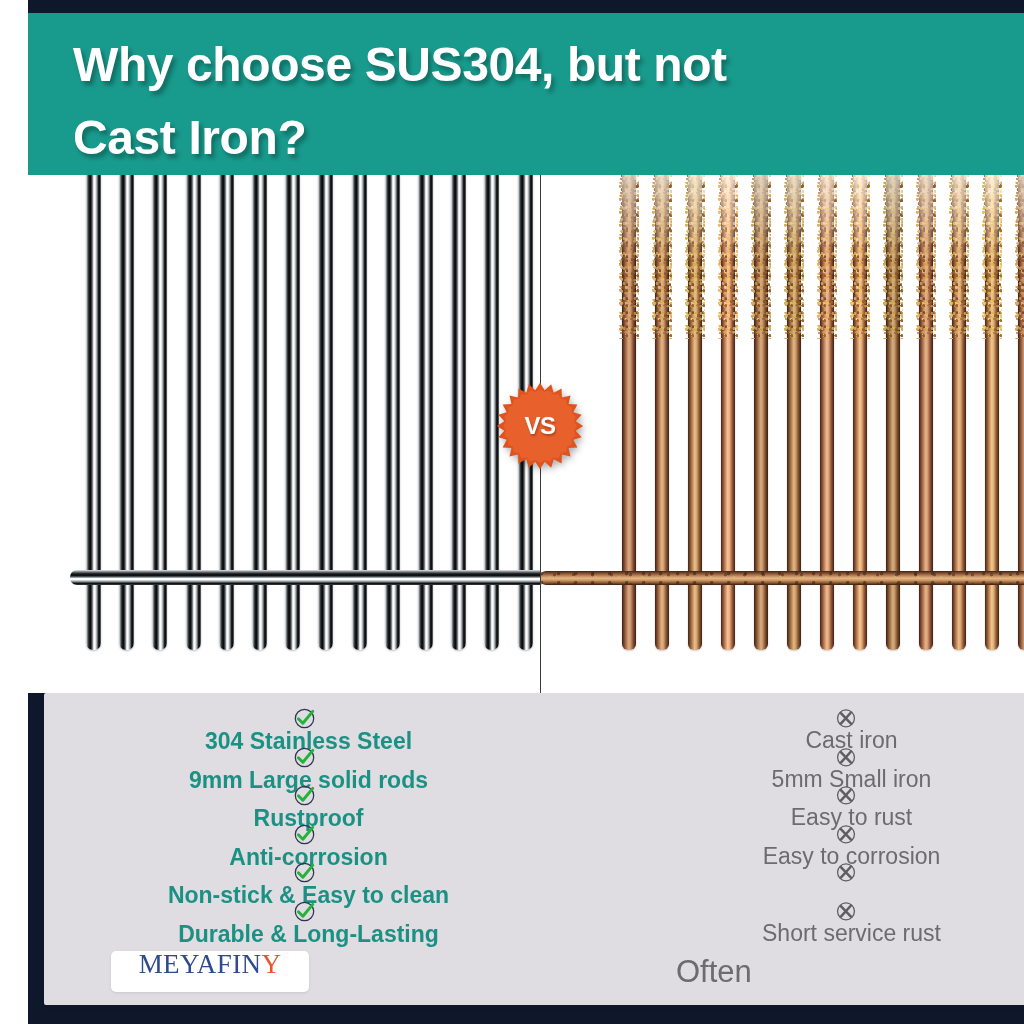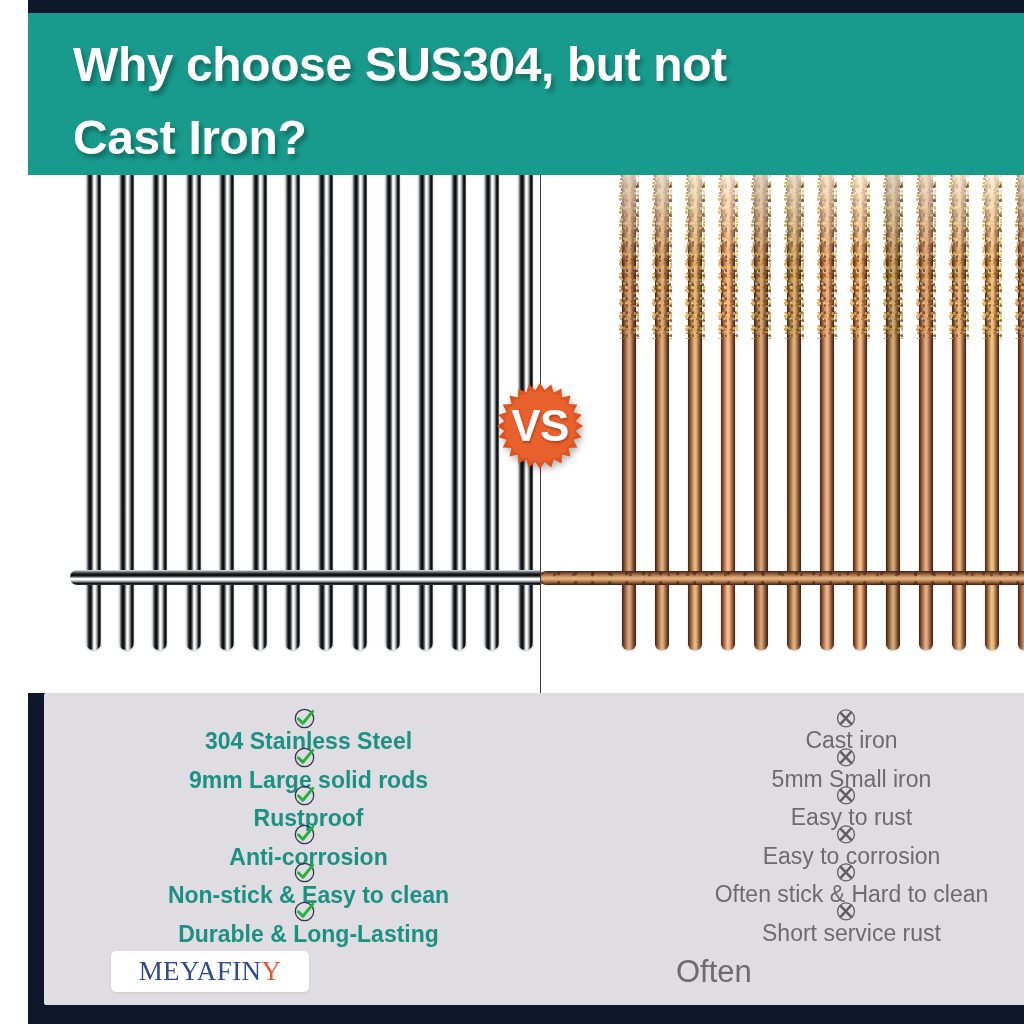--- a/index.html
+++ b/index.html
@@ -219,21 +219,21 @@
     top: 381px;
     width: 90px;
     height: 90px;
     z-index: 10;
     display: flex;
     align-items: center;
     justify-content: center;
     color: #ffffff;
     font-family: "Liberation Sans", sans-serif;
     font-weight: bold;
-    font-size: 44px;
+    font-size: 24px;
     letter-spacing: -0.5px;
     text-shadow: 1px 2px 2px rgba(120,40,10,0.45);
     pointer-events: none;
   }
 
   
   .feature-panel {
     position: absolute;
     left: 16px;
     top: 693px;
@@ -290,21 +290,20 @@
   .brand-logo {
     position: absolute;
     left: 37px;
     top: 258px;
     width: 198px;
     height: 41px;
     background: #ffffff;
     border-radius: 5px;
     box-shadow: 0 1px 3px rgba(0,0,0,0.10);
     display: flex;
-    align-items: center;
     justify-content: center;
   }
   .brand-text {
     font-family: "Liberation Serif", serif;
     font-size: 27px;
     font-weight: normal;
     letter-spacing: 0.4px;
     color: #2d4b8e;
     line-height: 1;
   }
@@ -487,21 +486,20 @@
             </span>
             <span class="feature-label">Easy to corrosion</span>
           </li>
           <li class="feature-item">
             <span style="display: flex;">
               <svg viewBox="0 0 24 24" width="22" height="22" class="mark-icon">
                 <circle cx="12" cy="12.4" r="9.2" fill="none" stroke="#5d5d62" stroke-width="1.4"></circle>
                 <path d="M6.4 6.6 L17.4 18.2 M17.4 6.0 L6.4 18.2" fill="none" stroke="#5d5d62" stroke-width="2.7" stroke-linecap="round"></path>
               </svg>
             </span>
-            <span class="feature-label">Often stick &amp; Hard to clean</span>
           </li>
           <li class="feature-item">
             <span style="display: flex;">
               <svg viewBox="0 0 24 24" width="22" height="22" class="mark-icon">
                 <circle cx="12" cy="12.4" r="9.2" fill="none" stroke="#5d5d62" stroke-width="1.4"></circle>
                 <path d="M6.4 6.6 L17.4 18.2 M17.4 6.0 L6.4 18.2" fill="none" stroke="#5d5d62" stroke-width="2.7" stroke-linecap="round"></path>
               </svg>
             </span>
             <span class="feature-label">Short service rust</span>
           </li>

